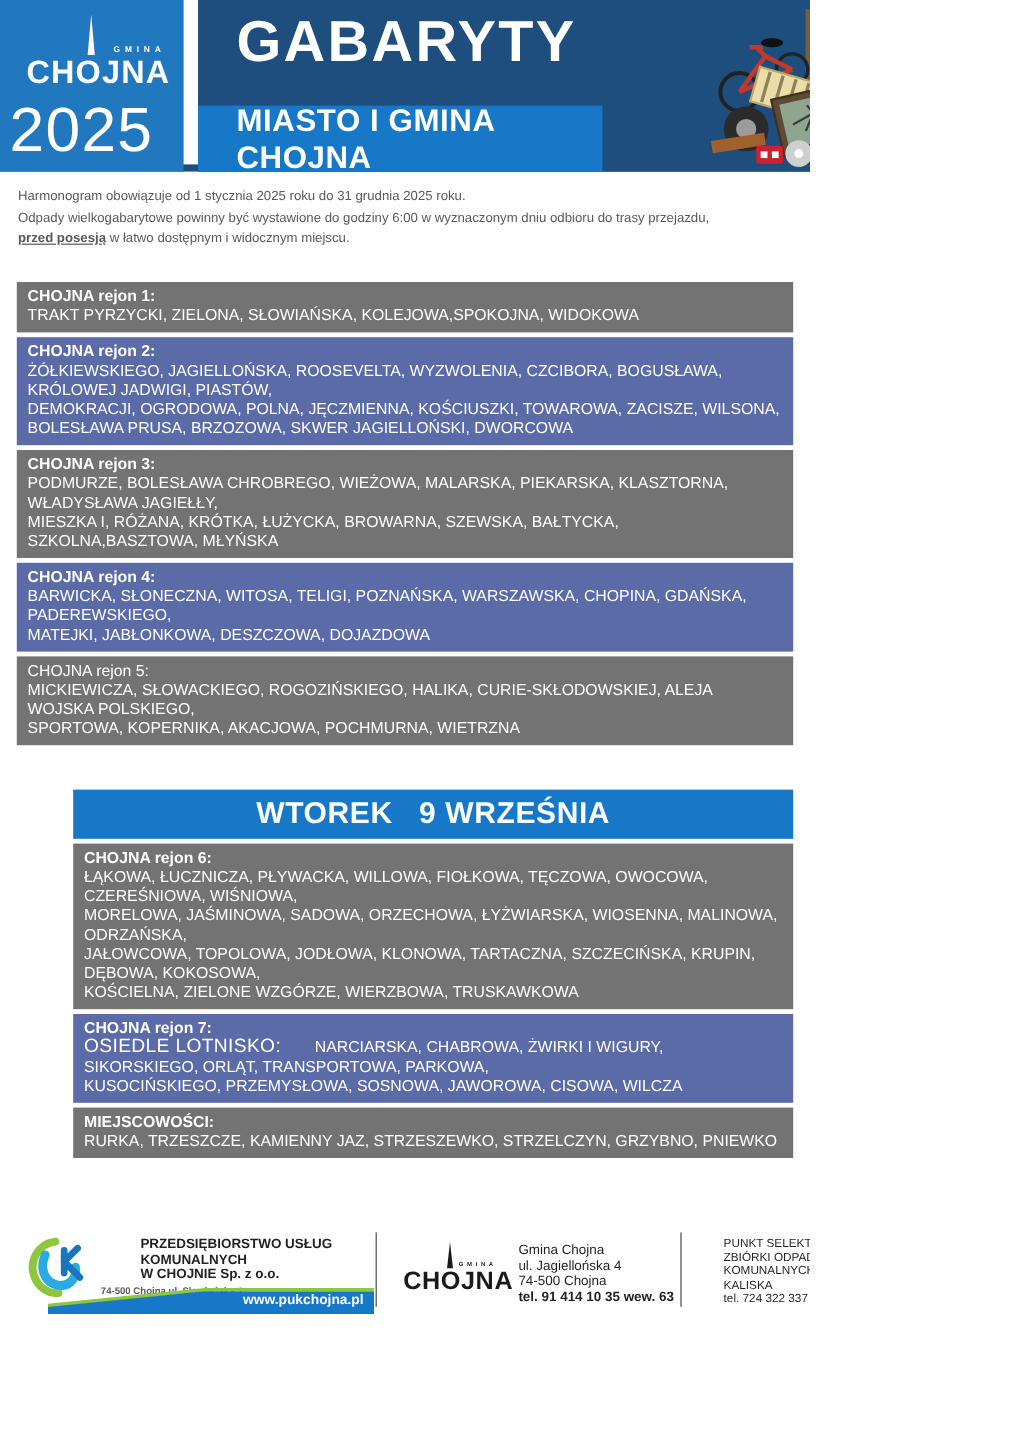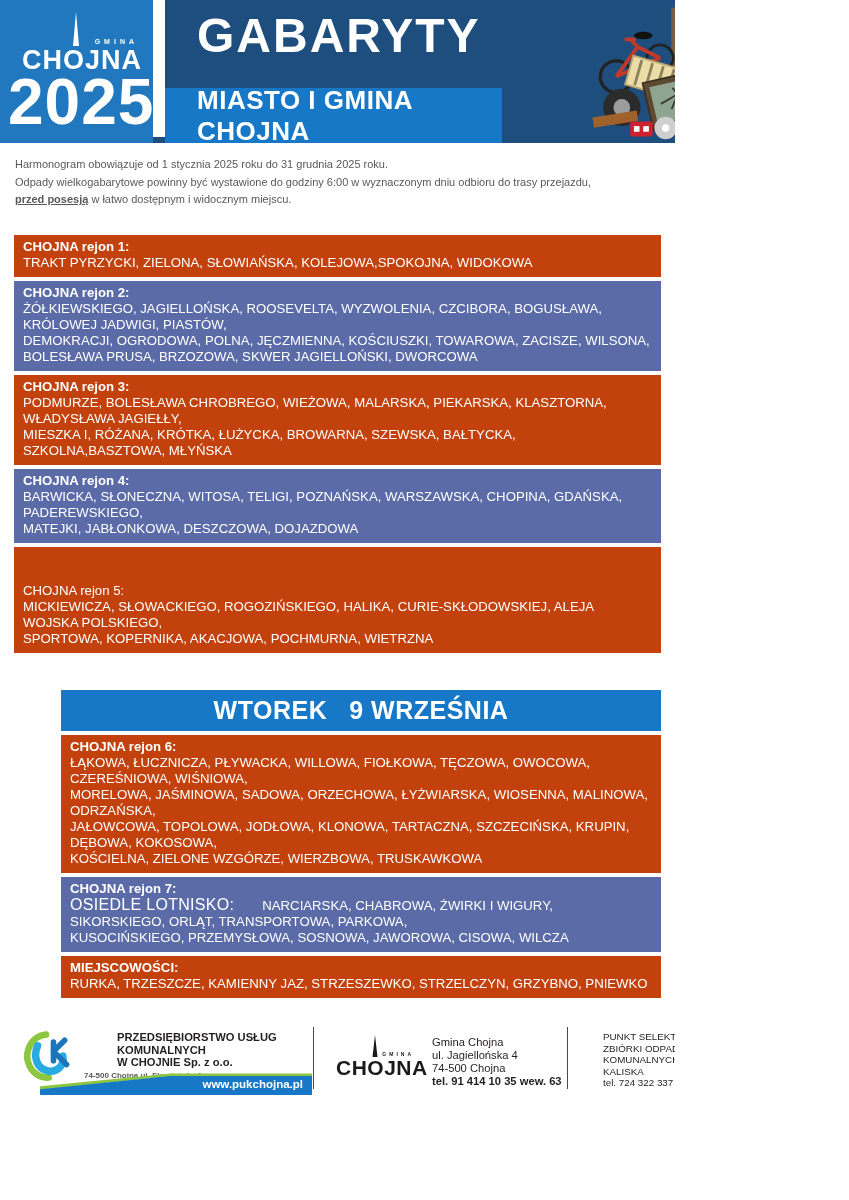--- a/index.html
+++ b/index.html
@@ -12,41 +12,41 @@
   .hdr-right { position:absolute; left:165px; top:0; width:696px; height:143px; background:#1d4e7d; }
 
   .chojna-logo { position:relative; color:#fff; }
   .chojna-logo.header-logo { position:absolute; left:22px; top:12px; width:118px; height:62px; }
   .logo-spire { position:absolute; }
   .header-logo .logo-spire { left:50px; top:0; }
   .logo-gmina { display:block; text-align:right; font-size:7px; font-weight:bold; letter-spacing:4px; }
   .header-logo .logo-gmina { position:absolute; top:26px; right:2px; width:70px; }
   .logo-name { display:block; font-weight:bold; letter-spacing:1px; }
   .header-logo .logo-name { position:absolute; top:33px; left:0; font-size:27px; }
-  .year { position:absolute; left:8px; bottom:4px; font-size:64px; font-weight:700; color:#fff; letter-spacing:1px; }
+  .year { position:absolute; left:8px; bottom:4px; font-size:52px; font-weight:400; color:#fff; letter-spacing:1px; }
 
   .gabaryty { position:absolute; left:32px; top:8px; font-size:48px; font-weight:800; color:#fff; letter-spacing:2px; }
   .miasto-bar { position:absolute; left:0; top:88px; width:337px; height:55px; background:#1678c6; display:flex; align-items:center; }
   .miasto-bar .miasto-text { margin-left:32px; font-size:26px; font-weight:bold; color:#fff; letter-spacing:0.5px; }
   .junk-wrap { position:absolute; right:42px; top:2px; width:232px; height:140px; }
 
   
   .intro { margin:13px 0 0 15px; font-size:11px; line-height:17.5px; color:#58595b; }
   .intro .em { font-weight:bold; text-decoration:underline; }
 
   
   .section { margin:0 14px; }
   .section.first { margin-top:26px; }
   .section.second { margin-top:37px;padding-left:47px; }
   .sec-header { height:41px; background:#1678c6; color:#fff; display:flex; justify-content:center; align-items:center; gap:22px; font-weight:bold; font-size:25px; letter-spacing:0.5px; }
   .row { margin-top:4px; padding:4px 10px 6px 9px; color:#fff; font-size:13.2px; line-height:16px; }
-  .row.light { background:#c2410c; }
+  .row.light { background:#737373; }
   .row.dark  { background:#5a6ba7; }
   .row-label { font-weight:bold; }
-  .row-label.thin { font-weight:normal;margin-top:32px; }
+  .row-label.thin { font-weight:normal; }
   .streets { white-space:pre-line; }
   .street-line { white-space:pre-line; }
   .sublabel { font-size:16px; font-weight:normal; margin-right:28px; letter-spacing:0.3px; }
 
   
   .footer { position:absolute; left:0; top:1025px; width:849px; height:72px; color:#231f20; }
   .f-divider { position:absolute; top:2px; height:62px; width:1px; background:#4a4a4a; }
   .f-divider.d1 { left:313px; }
   .f-divider.d2 { left:567px; }
 

